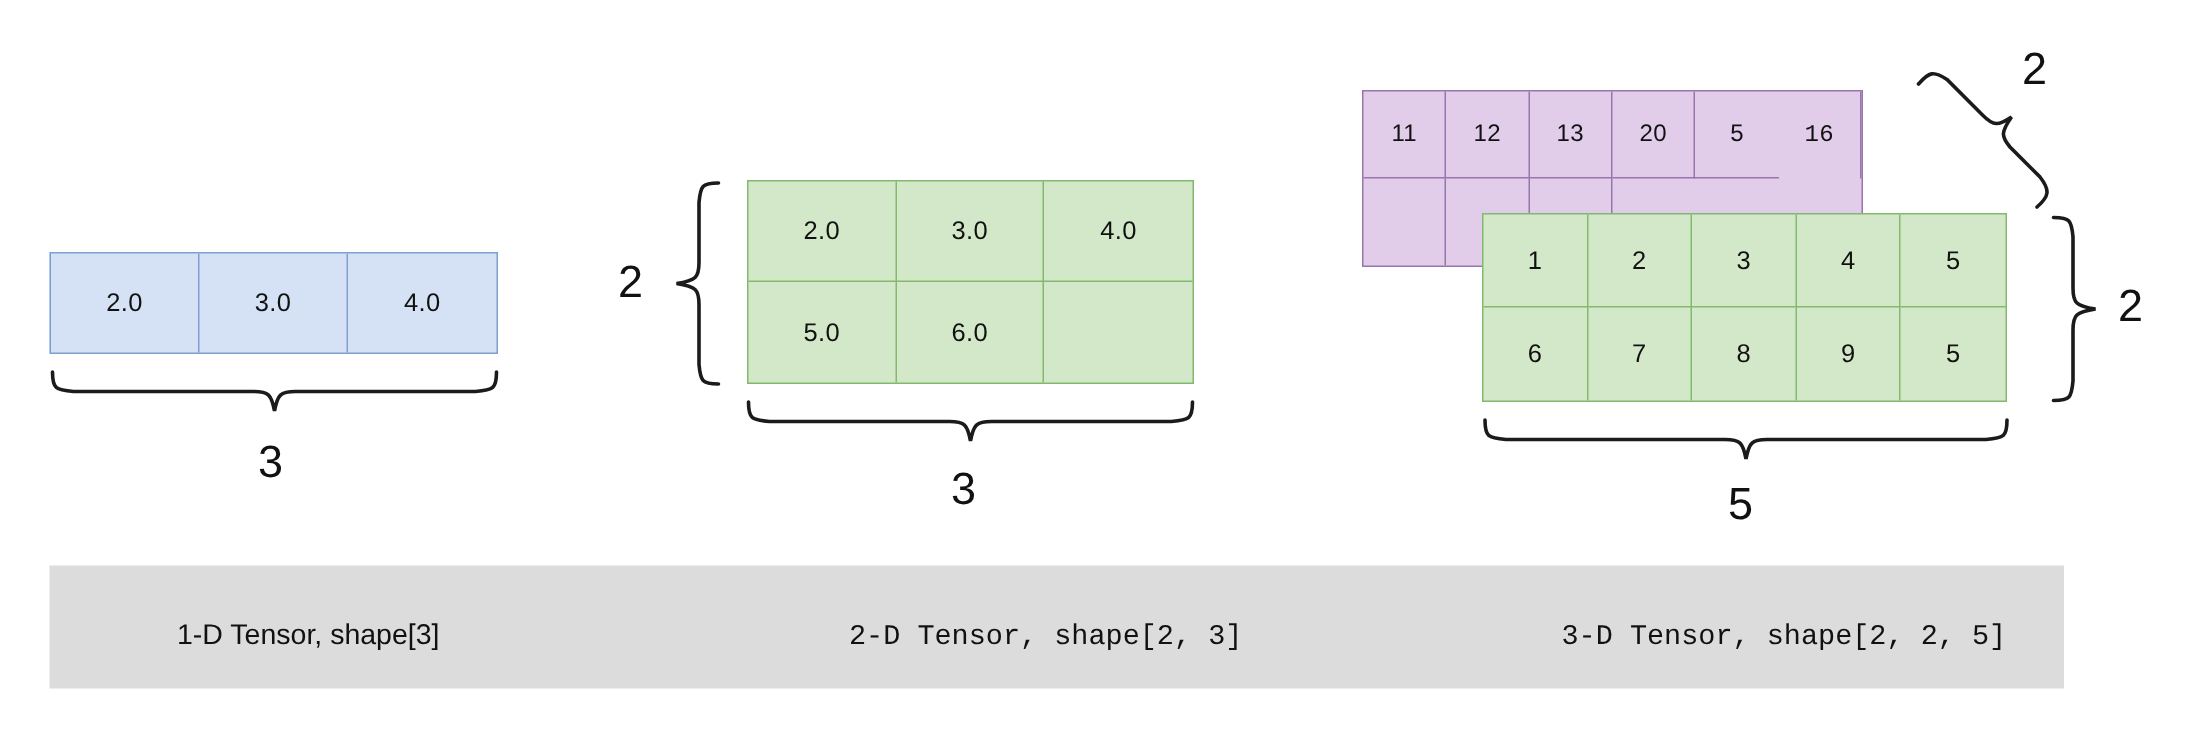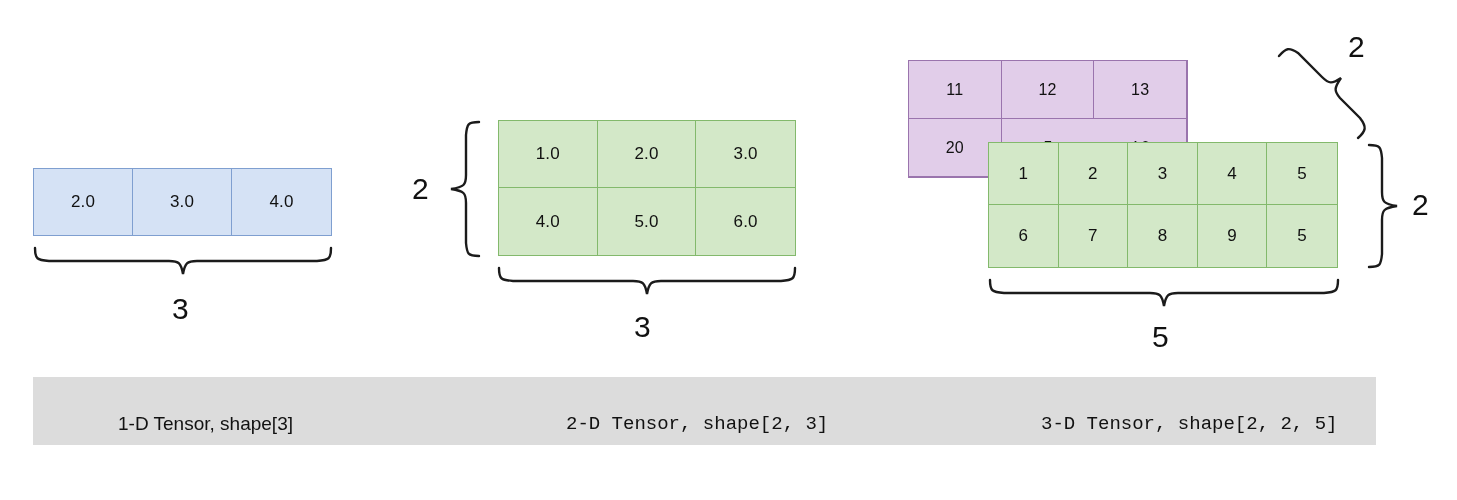--- a/index.html
+++ b/index.html
@@ -71,23 +71,23 @@
     border-right: 1px solid #83b96c;
     border-bottom: 1px solid #83b96c;
   }
   .grid-green2 .cell:nth-child(3n) { border-right: none; }
   .grid-green2 .cell:nth-child(n+4) { border-bottom: none; }
 
   
   .grid-purple {
     left: 908px;
     top: 60px;
-    width: 280px;
+    width: 334px;
     height: 118px;
-    grid-template-columns: repeat(3, 1fr);
+    grid-template-columns: repeat(6, 1fr);
     grid-template-rows: repeat(2, 1fr);
     background: #e1cde9;
     border: 1px solid #9a74ad;
     z-index: 1;
   }
   .grid-purple .cell {
     border-right: 1px solid #9a74ad;
     border-bottom: 1px solid #9a74ad;
     font-size: 16px;
   }
@@ -132,21 +132,21 @@
     z-index: 4;
     line-height: 1;
   }
 
   
   .caption-bar {
     position: absolute;
     left: 33px;
     top: 377px;
     width: 1343px;
-    height: 68px;
+    height: 82px;
     background: #dcdcdc;
   }
   .caption {
     position: absolute;
     top: 36px;
     font-size: 19px;
     color: #111111;
     white-space: nowrap;
   }
   .caption-1 { left: 85px; }
@@ -165,21 +165,20 @@
   </div>
 
   <div class="brace" style="left:33px; top:246px;">
     <svg width="300" height="30" viewBox="0 0 300 30">
       <path d="M2,2 C2,13 4,14 16,15 L136,15 C146,15 148,17 150,28 C152,17 154,15 164,15 L284,15 C296,14 298,13 298,2" fill="none" stroke="#1b1b1b" stroke-width="2.4" stroke-linecap="round"></path>
     </svg>
   </div>
   <div class="dim" style="left:172px; top:294px;">3</div>
 
   <div class="grid grid-green2">
-    <div class="cell">1.0</div>
     <div class="cell">2.0</div>
     <div class="cell">3.0</div>
     <div class="cell">4.0</div>
     <div class="cell">5.0</div>
     <div class="cell">6.0</div>
   </div>
 
   <div class="brace" style="left:448px; top:120px;">
     <svg width="34" height="138" viewBox="0 0 34 138">
       <path d="M31,2 C20,2 19,4 18,15 L18,55 C18,65 16,67 3,69 C16,71 18,73 18,83 L18,123 C19,134 20,136 31,136" fill="none" stroke="#1b1b1b" stroke-width="2.4" stroke-linecap="round"></path>

